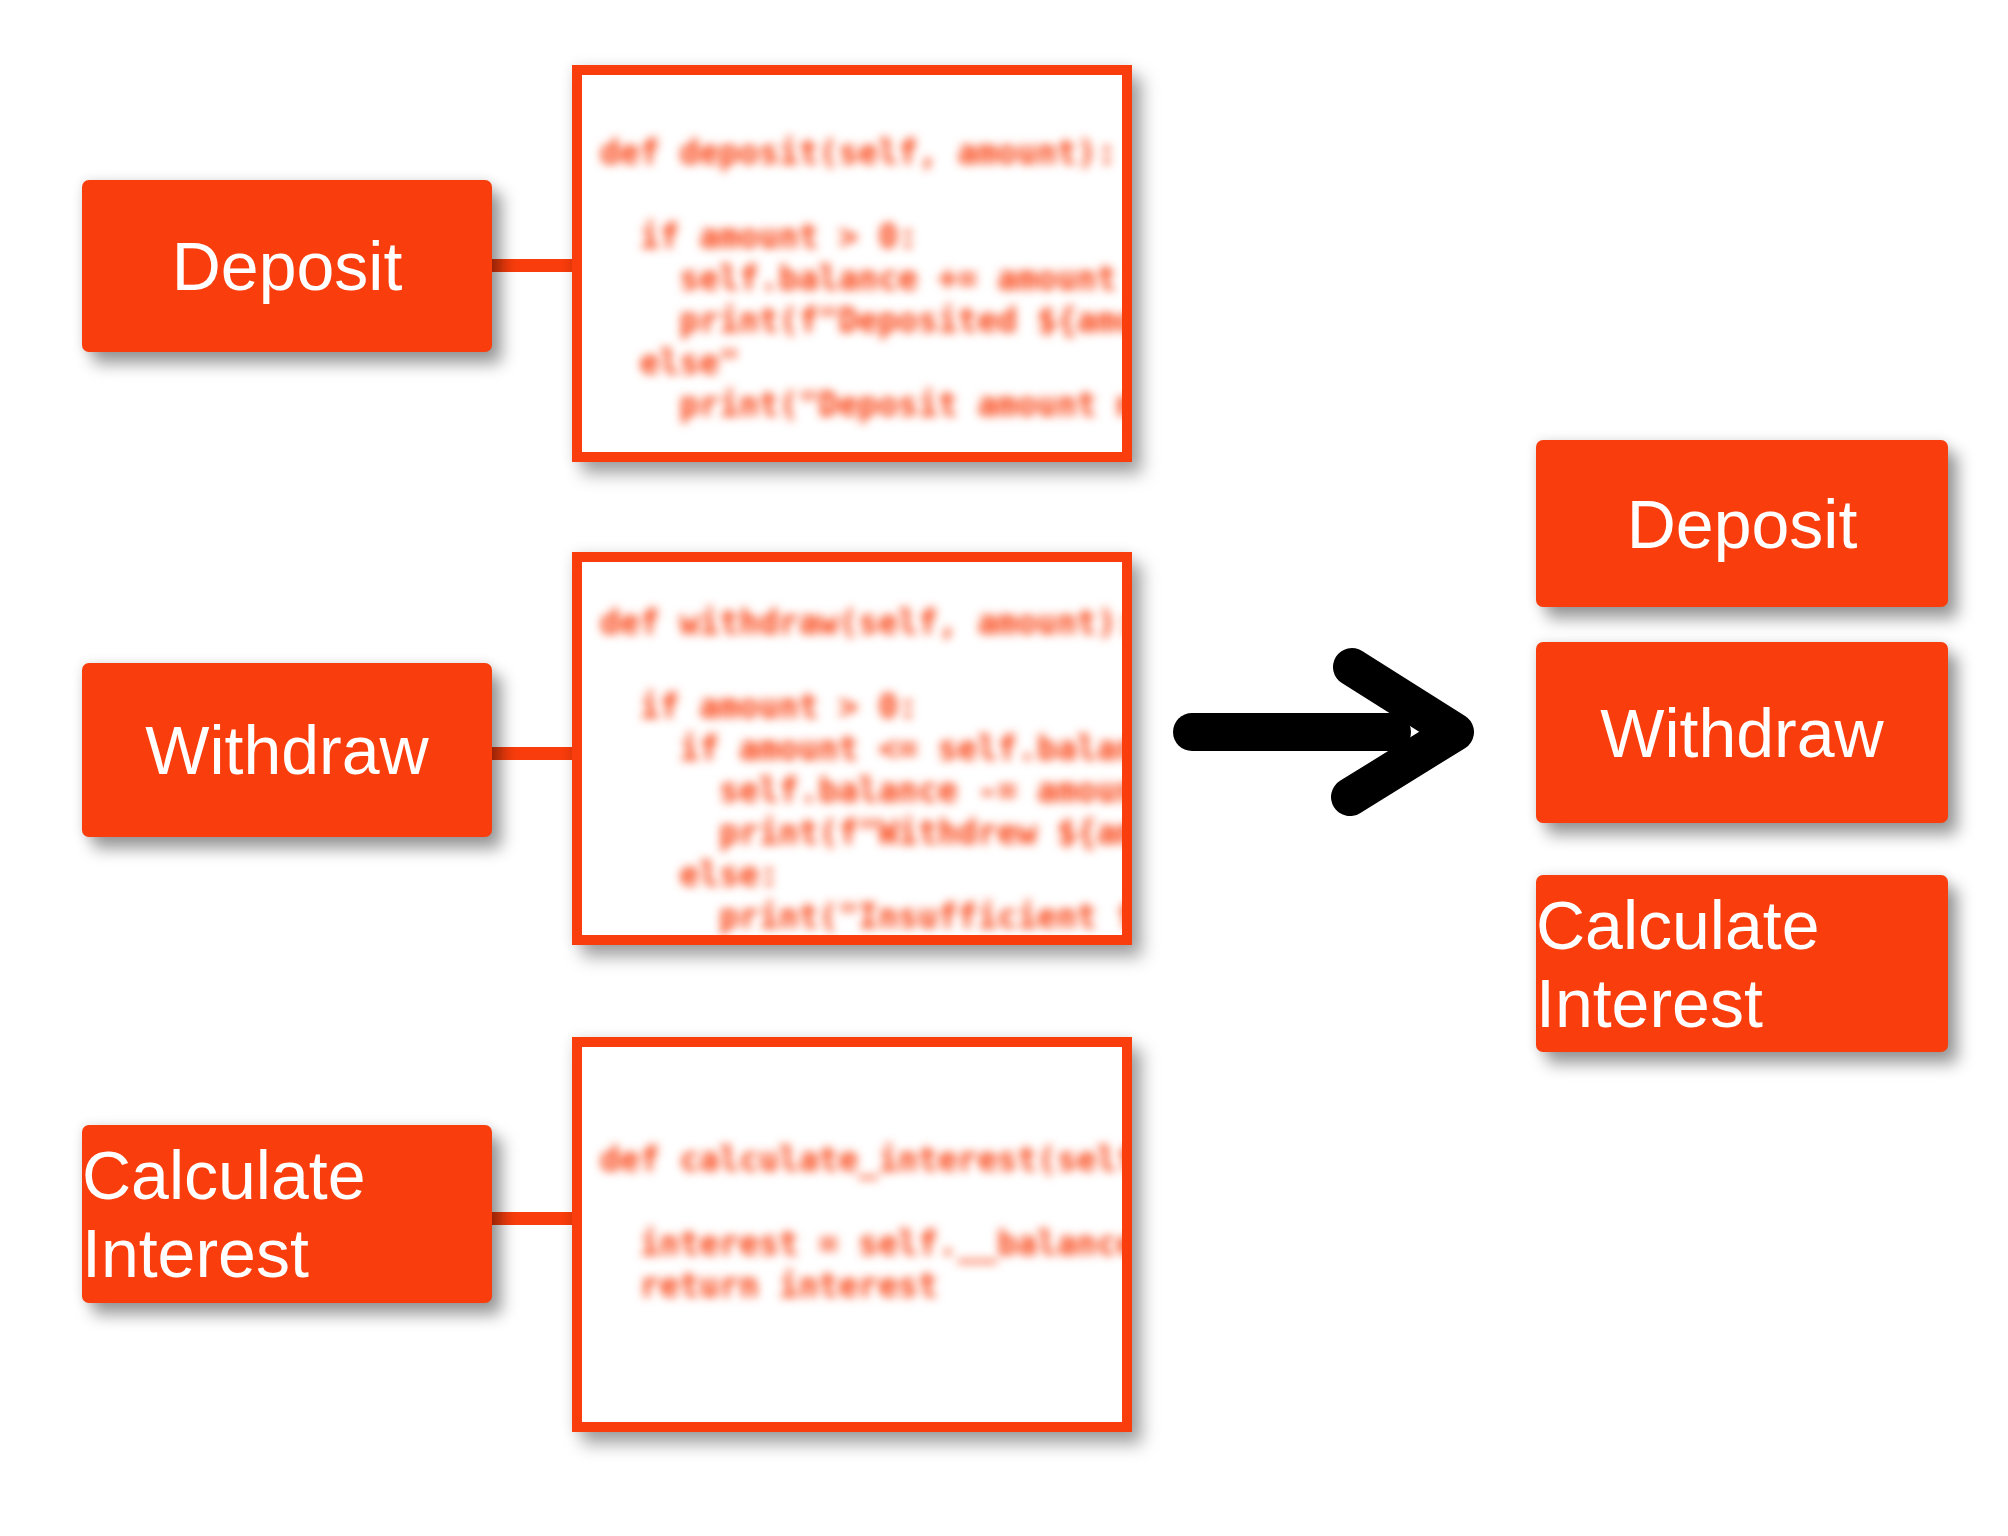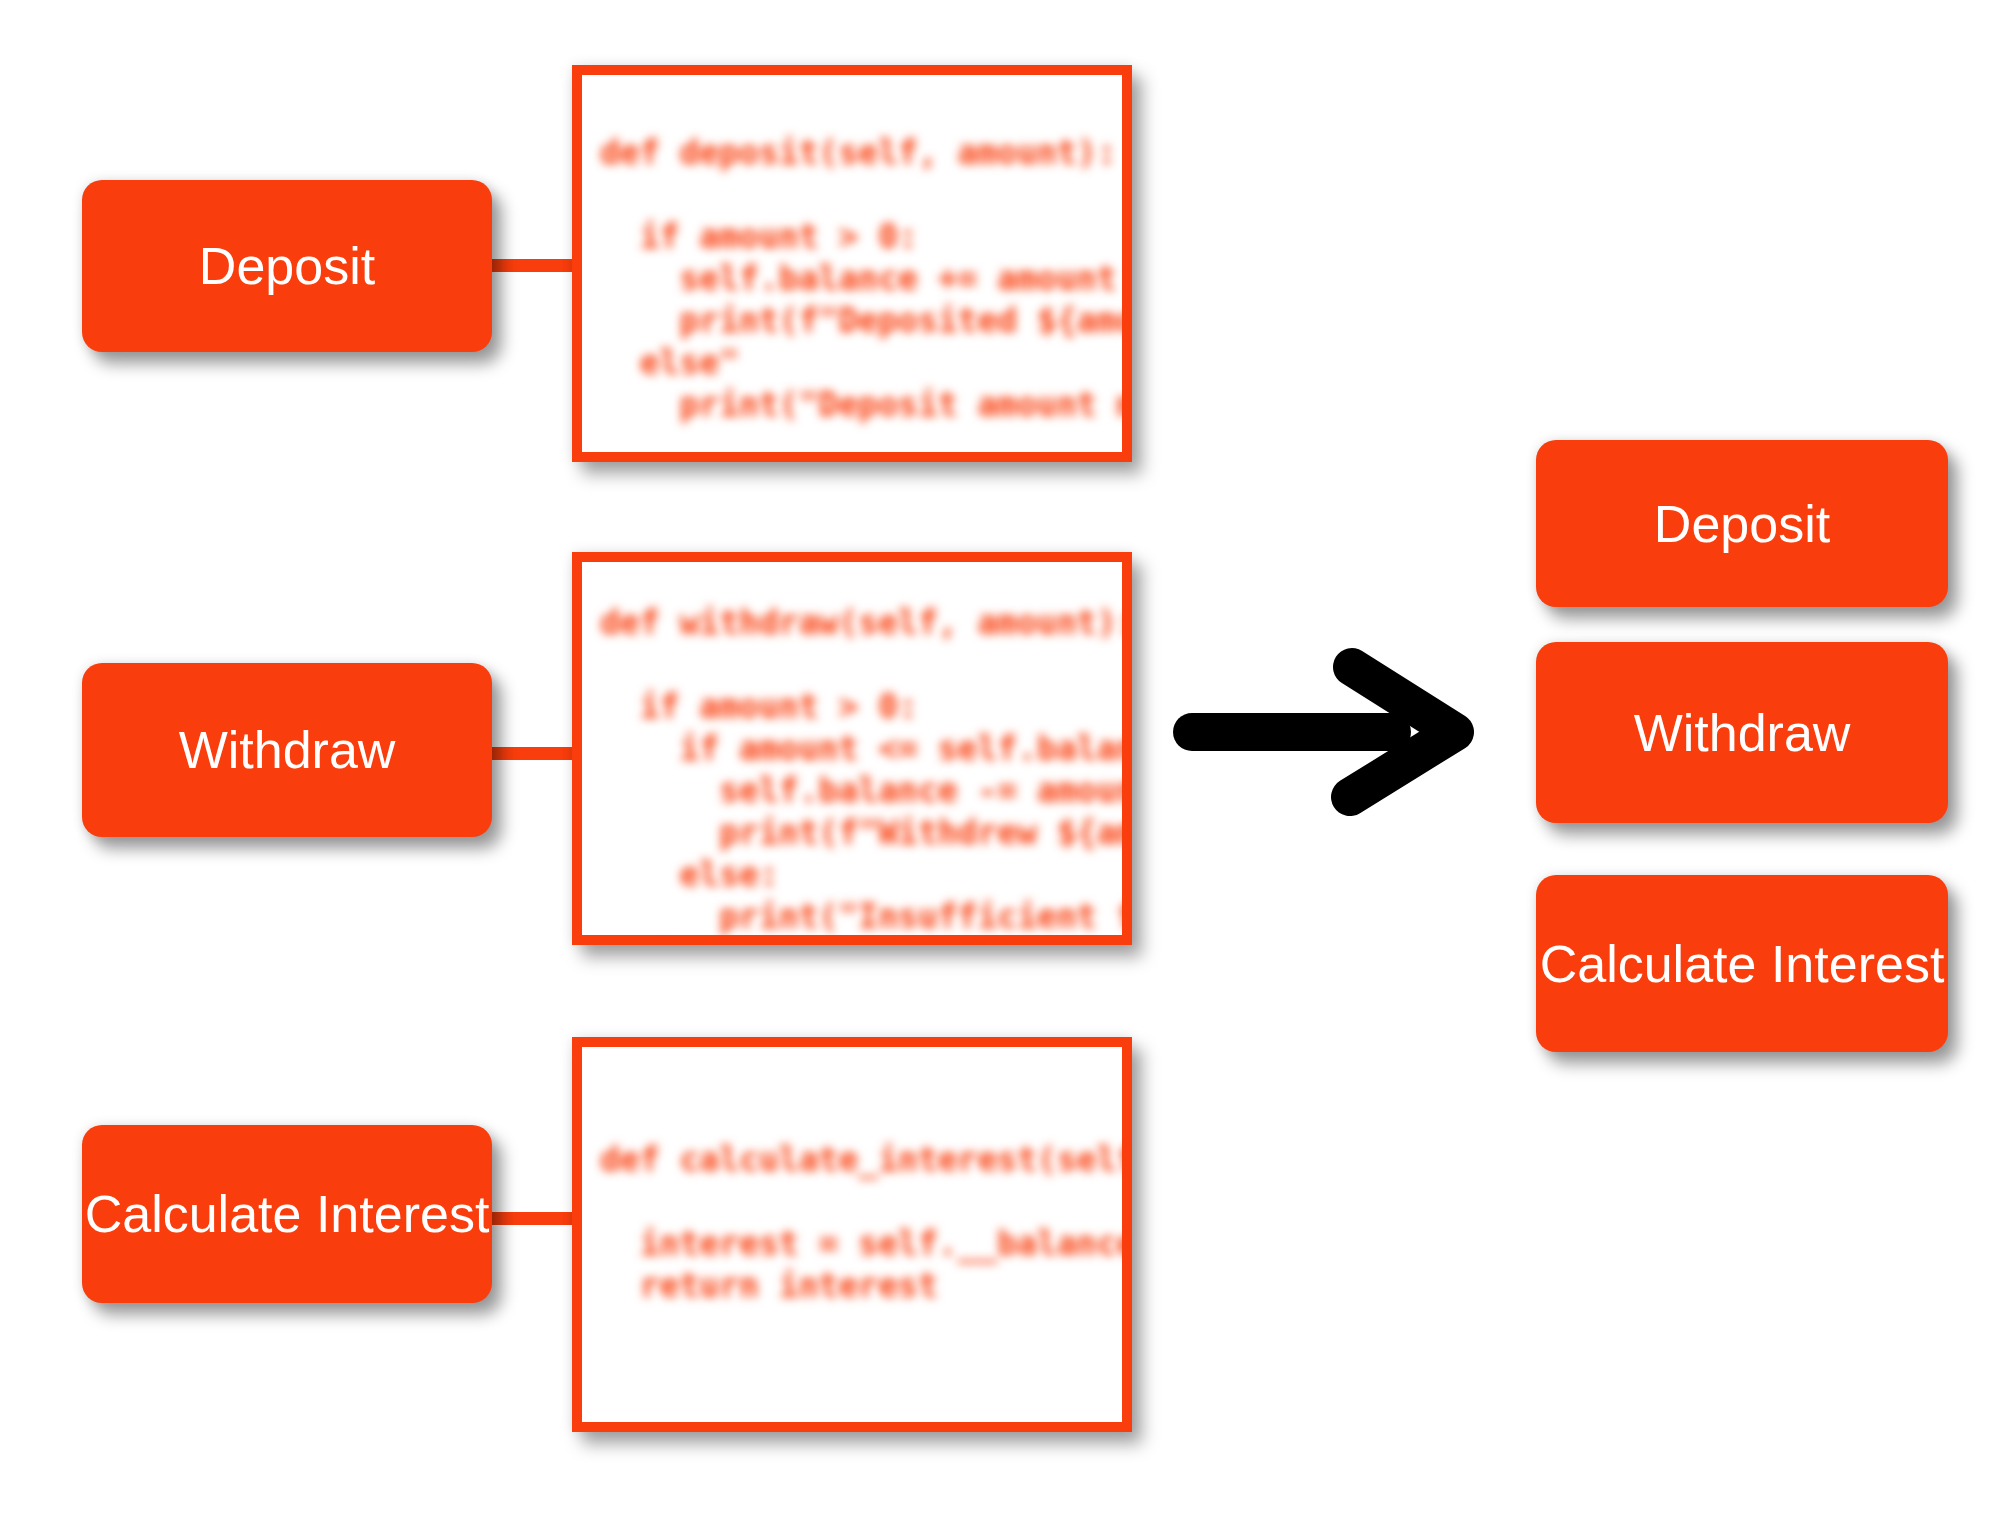--- a/index.html
+++ b/index.html
@@ -18,23 +18,23 @@
 
   
   .pill {
     position: absolute;
     background: var(--accent, #F93D0C);
     color: var(--label-text, #ffffff);
     display: flex;
     align-items: center;
     justify-content: center;
     text-align: left;
-    font-size: 52px;
+    font-size: 68px;
     line-height: 78px;
-    border-radius: 20px;
+    border-radius: 7px;
     box-shadow: 10px 12px 16px rgba(0,0,0,0.38), 0 0 12px rgba(0,0,0,0.12);
     z-index: 3;
   }
   .pill--deposit-left   { left: 82px;  top: 180px;  width: 410px; height: 172px; }
   .pill--withdraw-left  { left: 82px;  top: 663px;  width: 410px; height: 174px; }
   .pill--calc-left      { left: 82px;  top: 1125px; width: 410px; height: 178px; }
 
   
   .pill--deposit-right  { left: 1536px; top: 440px; width: 412px; height: 167px; }
   .pill--withdraw-right { left: 1536px; top: 642px; width: 412px; height: 181px; }

